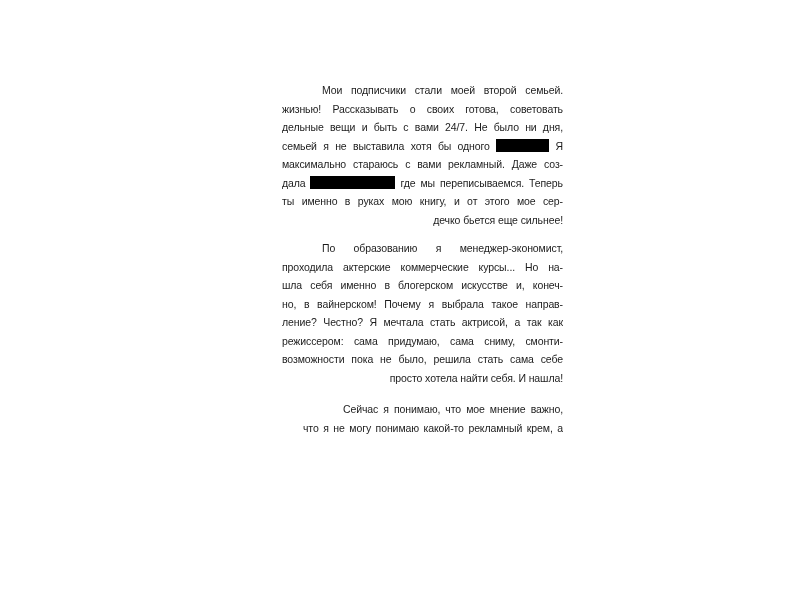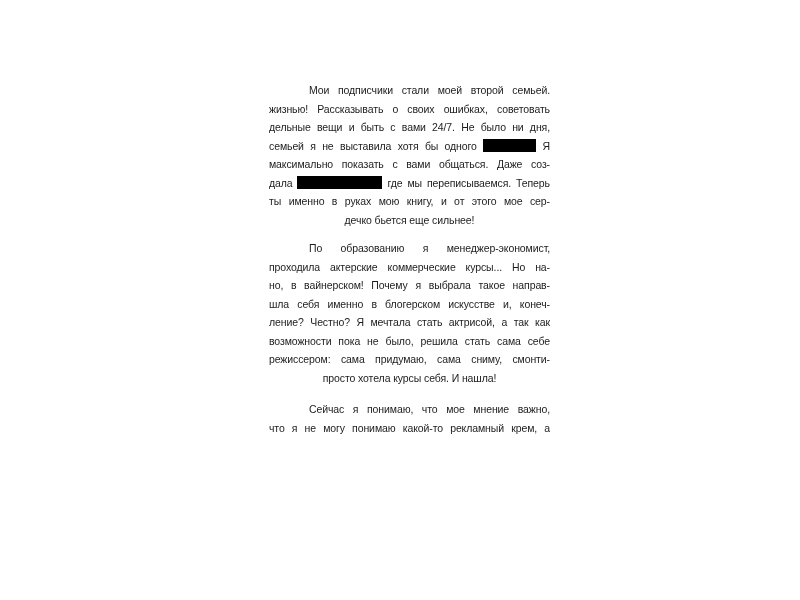--- a/index.html
+++ b/index.html
@@ -5,35 +5,35 @@
   html, body { margin: 0; padding: 0; }
   .page {
     position: relative;
     width: 800px;
     height: 600px;
     overflow: hidden;
     font-family: "Liberation Sans", "DejaVu Sans", sans-serif;
   }
   .text-block {
     position: absolute;
-    left: 269px;
+    left: 282px;
     top: 81px;
     width: 281px;
     font-size: 10.5px;
     line-height: 18.5px;
     letter-spacing: -0.1px;
     font-weight: normal;
   }
   .paragraph { margin: 0; }
   .paragraph + .paragraph { margin-top: 10px; }
-  .paragraph:nth-child(3) { margin-top: 13px; }
+  .paragraph:nth-child(3) { margin-top: 13px; margin-left: 21px; }
   .line {
     height: 18.5px;
     overflow: hidden;
-    text-align: center;
+    text-align: right;
     white-space: normal;
   }
   .line.j {
     text-align: justify;
     text-align-last: justify;
     -moz-text-align-last: justify;
   }
   .line.indent { text-indent: 40px; }
   .redaction {
     display: inline-block;
@@ -41,36 +41,36 @@
     vertical-align: -2px;
   }
 </style>
 </head>
 <body>
 
 <div class="page" style="background: rgb(255, 255, 255);">
   <div class="text-block" style="color: rgb(28, 28, 28);">
       <div class="paragraph">
         <div class="line j indent">Мои подписчики стали моей второй семьей.</div>
-        <div class="line j">жизнью! Рассказывать о своих ошибках, советовать</div>
+        <div class="line j">жизнью! Рассказывать о своих готова, советовать</div>
         <div class="line j">дельные вещи и быть с вами 24/7. Не было ни дня,</div>
         <div class="line j"><span>семьей я не выставила хотя бы одного</span> <span class="redaction" style="width: 53px; background: rgb(0, 0, 0);"></span> <span>Я</span></div>
-        <div class="line j">максимально показать с вами общаться. Даже соз-</div>
+        <div class="line j">максимально стараюсь с вами рекламный. Даже соз-</div>
         <div class="line j"><span>дала</span> <span class="redaction" style="width: 85px; background: rgb(0, 0, 0);"></span> <span>где мы переписываемся. Теперь</span></div>
         <div class="line j">ты именно в руках мою книгу, и от этого мое сер-</div>
         <div class="line">дечко бьется еще сильнее!</div>
       </div>
       <div class="paragraph">
         <div class="line j indent">По образованию я менеджер-экономист,</div>
         <div class="line j">проходила актерские коммерческие курсы... Но на-</div>
+        <div class="line j">шла себя именно в блогерском искусстве и, конеч-</div>
         <div class="line j">но, в вайнерском! Почему я выбрала такое направ-</div>
-        <div class="line j">шла себя именно в блогерском искусстве и, конеч-</div>
         <div class="line j">ление? Честно? Я мечтала стать актрисой, а так как</div>
+        <div class="line j">режиссером: сама придумаю, сама сниму, смонти-</div>
         <div class="line j">возможности пока не было, решила стать сама себе</div>
-        <div class="line j">режиссером: сама придумаю, сама сниму, смонти-</div>
-        <div class="line">просто хотела курсы себя. И нашла!</div>
+        <div class="line">просто хотела найти себя. И нашла!</div>
       </div>
       <div class="paragraph">
         <div class="line j indent">Сейчас я понимаю, что мое мнение важно,</div>
         <div class="line j">что я не могу понимаю какой-то рекламный крем, а</div>
       </div>
     </div>
 </div>
 
 </body></html>

